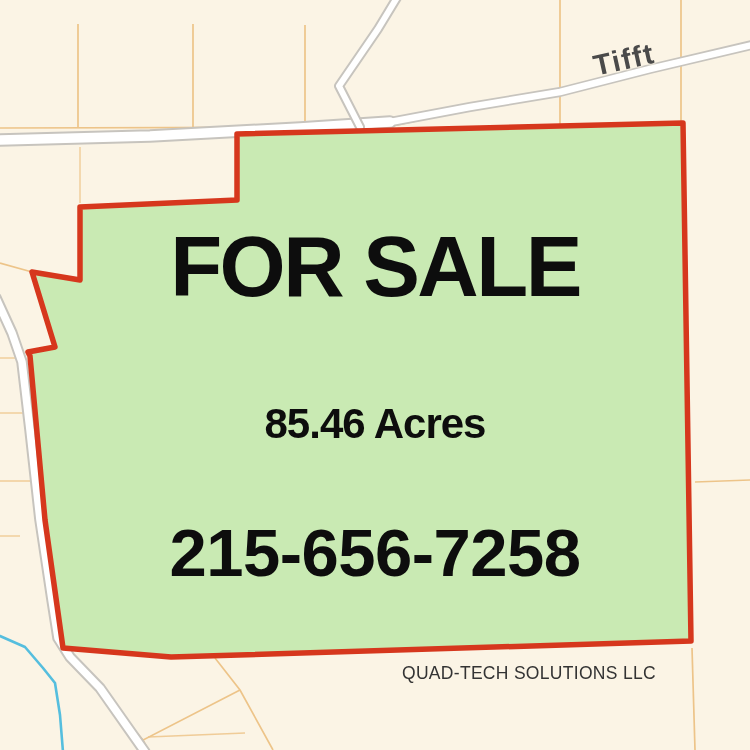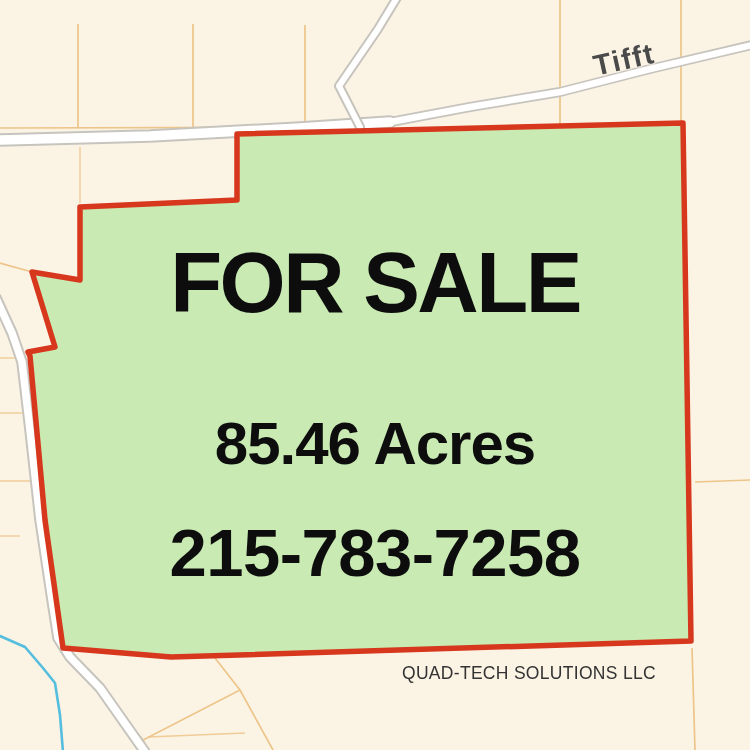--- a/index.html
+++ b/index.html
@@ -25,23 +25,23 @@
     color:var(--c-road-label,#4a4a4a);
     transform:rotate(-12.5deg);transform-origin:left center;
     text-shadow:0 0 2px var(--c-background,#fbf4e5),0 0 3px var(--c-background,#fbf4e5),
                 0 0 4px var(--c-background,#fbf4e5);
     white-space:nowrap;
   }
   .overlay-text{
     position:absolute;left:0;width:750px;text-align:center;
     color:var(--c-text,#0d0d0d);font-weight:700;line-height:1;white-space:nowrap;
   }
-  .headline{top:240px;font-size:85px;letter-spacing:-2.5px;}
+  .headline{top:224px;font-size:85px;letter-spacing:-2.5px;}
   .address{top:337px;font-size:50px;letter-spacing:-1px;}
-  .acres{top:414px;font-size:60px;letter-spacing:-1px;}
+  .acres{top:403px;font-size:42px;letter-spacing:-1px;}
   .phone{top:519px;font-size:67px;letter-spacing:-.5px;}
   .company{
     position:absolute;left:402px;top:665px;width:auto;text-align:center;
     font-size:17.5px;font-weight:400;letter-spacing:.3px;
     color:var(--c-company-text,#333333);white-space:nowrap;line-height:1;
   }
 </style>
 </head>
 <body>
 
@@ -89,16 +89,16 @@
 
     <polyline class="stream" points="0,636 25,647 43,668 55,683 60,715 63,752"></polyline>
 
     <polygon class="property" points="237,134 683,123 691,641 171,657 63,648 45,520 30,356 28,352 55,347 32,272 80,280 80,207 237,200"></polygon>
   </svg>
 
   <div class="road-label">Tifft</div>
 
   <div class="overlay-text headline">FOR SALE</div>
   <div class="overlay-text acres">85.46 Acres</div>
-  <div class="overlay-text phone">215-783-7258</div>
+  <div class="overlay-text phone">215-656-7258</div>
   <div class="company">QUAD-TECH SOLUTIONS LLC</div>
 
 </div>
 
 </body></html>

